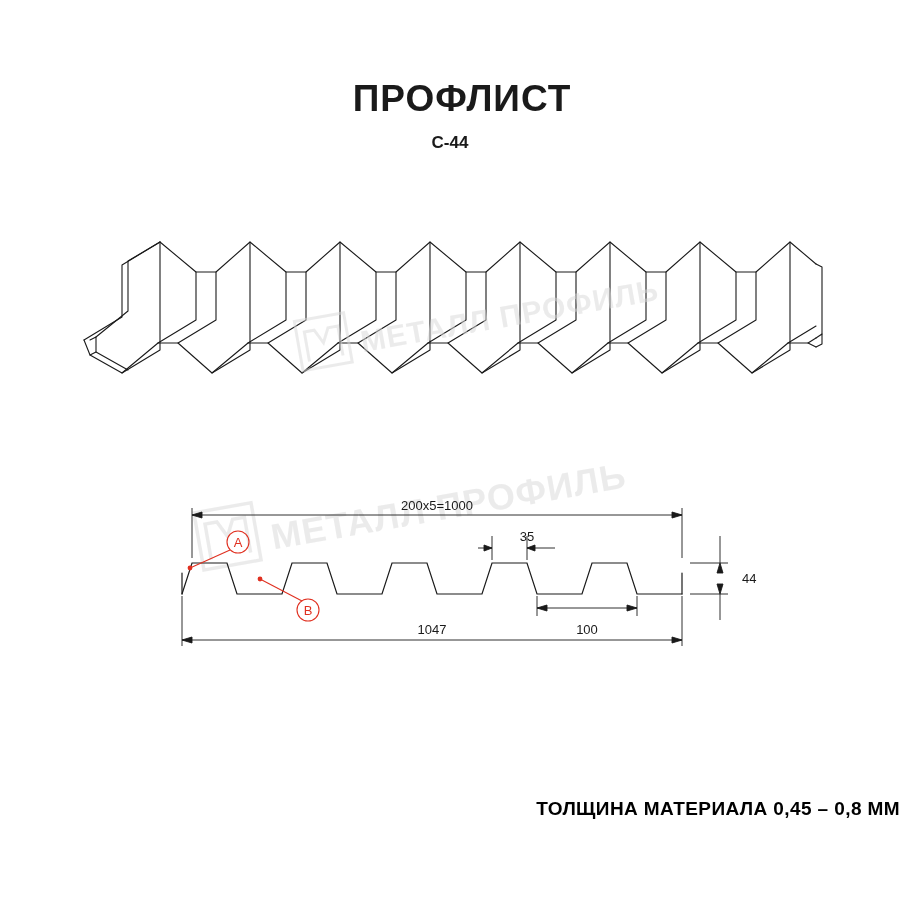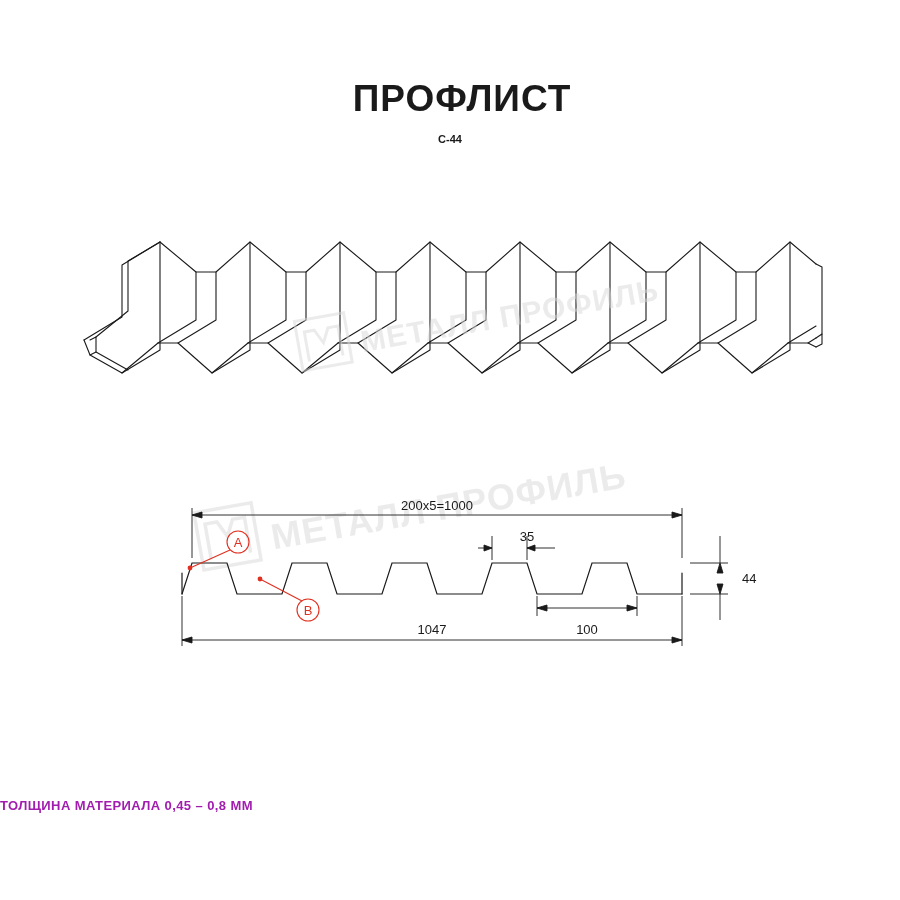--- a/index.html
+++ b/index.html
@@ -31,34 +31,34 @@
     letter-spacing: 1px;
     color: #1a1a1a;
     padding-left: 12px;
   }
   .subtitle {
     position: absolute;
     top: 133px;
     left: 0;
     width: 900px;
     text-align: center;
-    font-size: 11px;
+    font-size: 17px;
     font-weight: bold;
     color: #1a1a1a;
   }
   .footer {
     position: absolute;
     top: 798px;
     left: 0;
     width: 900px;
-    text-align: left;
-    font-size: 13px;
+    text-align: right;
+    font-size: 19px;
     font-weight: bold;
     letter-spacing: 0.4px;
-    color: #a21caf;
+    color: #000000;
   }
   .iso-wrap {
     position: absolute;
     top: 225px;
     left: 60px;
     width: 780px;
     height: 180px;
   }
   .section-wrap {
     position: absolute;

